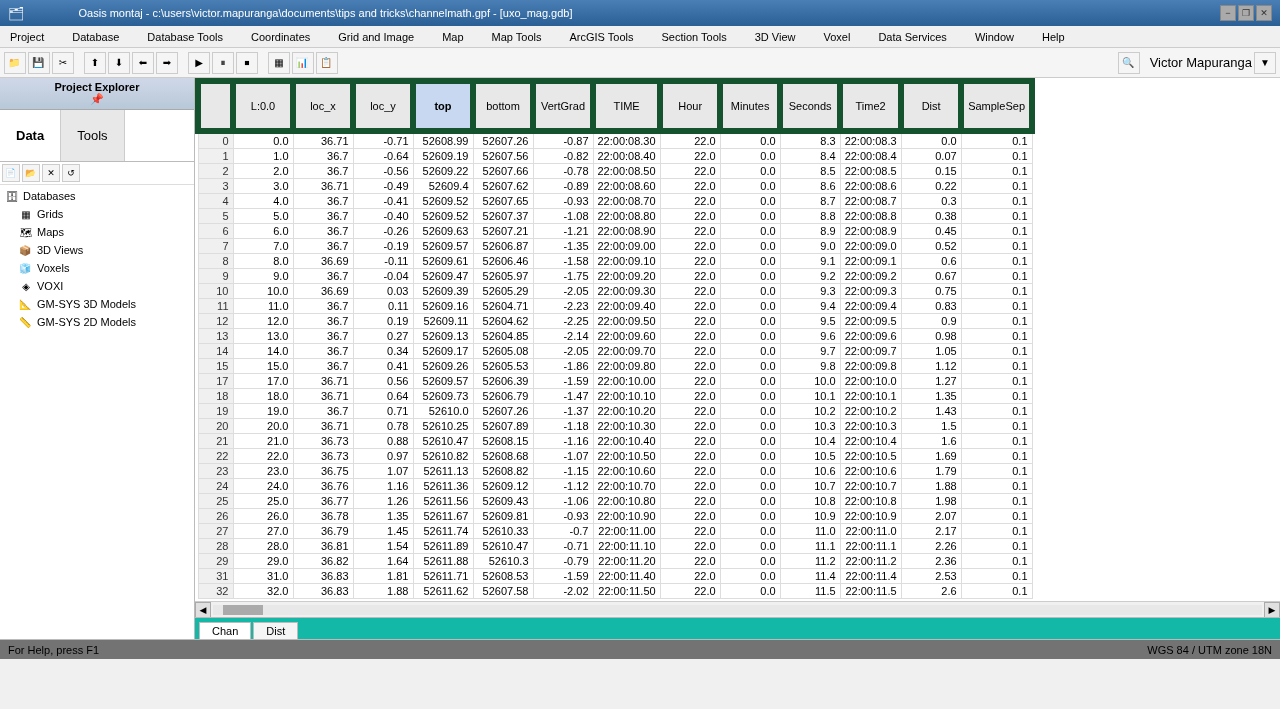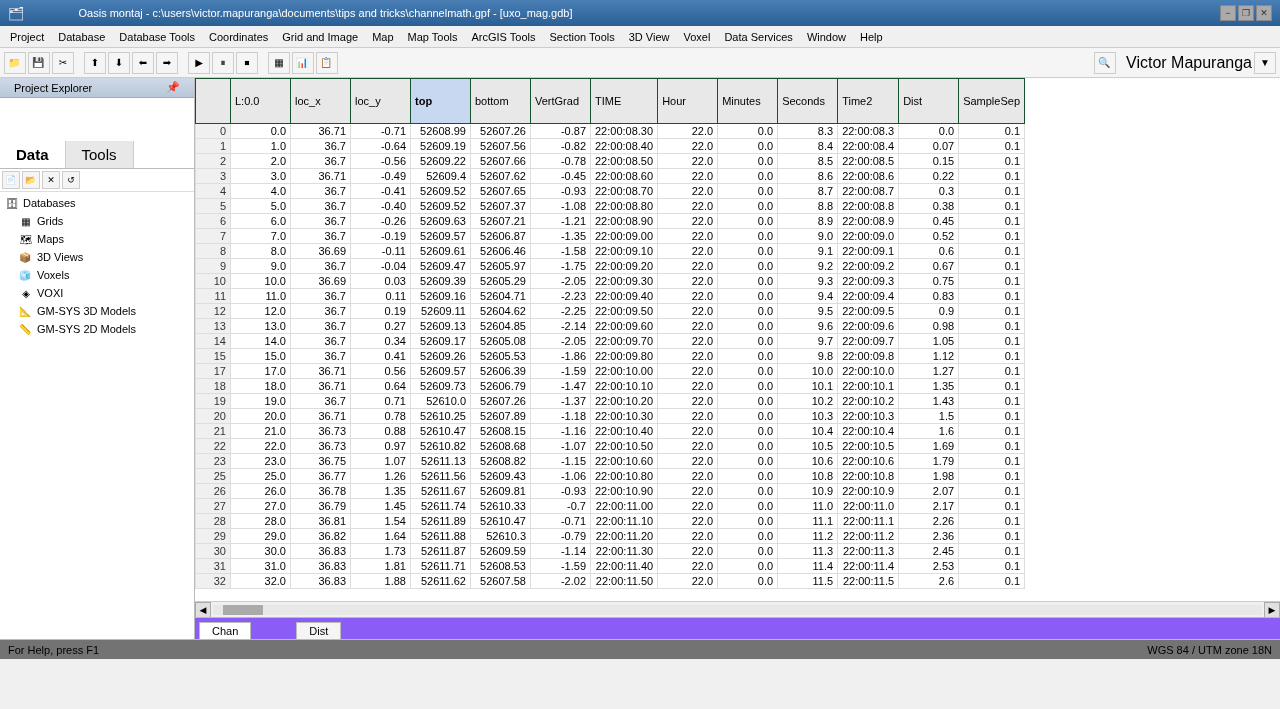--- a/index.html
+++ b/index.html
@@ -18,21 +18,21 @@
     #titlebar .ctrl-btn { width: 16px; height: 16px; background: #aaa; border: 1px solid #888; cursor: pointer; font-size: 9px; display: flex; align-items: center; justify-content: center; color: #333; }
 
     
     #menubar {
       background: #f0f0f0;
       border-bottom: 1px solid #ccc;
       height: 22px;
       display: flex;
       align-items: center;
       padding: 0 4px;
-      gap: 2px;
+      gap: 16px;
     }
     .menu-item {
       padding: 2px 6px;
       cursor: pointer;
       font-size: 11px;
       color: #000;
     }
 
     
     #toolbar {
@@ -65,37 +65,37 @@
       width: 195px;
       background: #fff;
       border-right: 1px solid #bbb;
       display: flex;
       flex-direction: column;
     }
     #project-explorer-header {
       background: linear-gradient(to bottom, #d0d8e8, #b8c8d8);
       padding: 3px 14px;
       font-size: 11px;
-      font-weight: normal;
+      font-weight: bold;
       display: flex;
       justify-content: space-between;
       align-items: center;
       border-bottom: 1px solid #aaa;
+      flex-direction: column;
     }
     #panel-tabs {
       display: flex;
       border-bottom: 1px solid #bbb;
     }
     .panel-tab {
-      padding: 5px 16px;
+      padding: 18px 16px;
       cursor: pointer;
-      font-size: 15px;
+      font-size: 13px;
       border-right: 1px solid #ccc;
       background: #e8e8e8;
-      margin-top: 43px;
     }
     .panel-tab.active { background: #fff; font-weight: bold; }
 
     #tree-toolbar {
       display: flex;
       gap: 2px;
       padding: 2px;
       border-bottom: 1px solid #ddd;
     }
     .tree-btn { width: 18px; height: 18px; border: 1px solid #ccc; background: #f5f5f5; cursor: pointer; font-size: 9px; display: flex; align-items: center; justify-content: center; }
@@ -130,46 +130,45 @@
       position: relative;
     }
 
     table {
       border-collapse: collapse;
       font-size: 11px;
       white-space: nowrap;
     }
     th {
       background: #e8e8e8;
-      border: 1px solid #14532d;
+      border: 6px solid #14532d;
       padding: 16px 4px;
-      text-align: left;
+      text-align: center;
       font-weight: normal;
       position: sticky;
       top: 0;
       z-index: 10;
       min-width: 60px;
     }
     td {
       border: 1px solid #ddd;
       padding: 1px 4px;
       text-align: right;
       color: #000;
     }
     td.row-num { background: #f0f0f0; text-align: right; color: #333; }
 
     
     #bottom-tabs {
       height: 22px;
-      background: #8b5cf6;
+      background: #14b8a6;
       border-top: 1px solid #bbb;
       display: flex;
       align-items: flex-end;
       padding: 0 4px;
-      gap: 43px;
     }
     .btab {
       padding: 2px 12px;
       border: 1px solid #bbb;
       border-bottom: none;
       background: #f5f5f5;
       cursor: pointer;
       font-size: 11px;
       margin-right: 2px;
     }
@@ -243,21 +242,21 @@
   <div class="tb-sep"></div>
   <div class="tb-btn">▶</div>
   <div class="tb-btn">⏸</div>
   <div class="tb-btn">⏹</div>
   <div class="tb-sep"></div>
   <div class="tb-btn">▦</div>
   <div class="tb-btn">📊</div>
   <div class="tb-btn">📋</div>
   <div style="flex:1;"></div>
   <div class="tb-btn">🔍</div>
-  <div style="margin-left:8px;font-size:16px;">Victor Mapuranga</div>
+  <div style="margin-left:8px;font-size:13px;">Victor Mapuranga</div>
   <div class="tb-btn">▼</div>
 </div>
 
 <div id="main">
 
   <div id="left-panel">
     <div id="project-explorer-header">
       <span>Project Explorer</span>
       <span style="cursor:pointer;">📌</span>
     </div>
@@ -377,21 +376,21 @@
               <td>0.15</td>
               <td>0.1</td>
             </tr>
             <tr>
               <td class="row-num">3</td>
               <td>3.0</td>
               <td>36.71</td>
               <td>-0.49</td>
               <td>52609.4</td>
               <td>52607.62</td>
-              <td>-0.45</td>
+              <td>-0.89</td>
               <td>22:00:08.60</td>
               <td>22.0</td>
               <td>0.0</td>
               <td>8.6</td>
               <td>22:00:08.6</td>
               <td>0.22</td>
               <td>0.1</td>
             </tr>
             <tr>
               <td class="row-num">4</td>
@@ -691,20 +690,36 @@
               <td>-1.15</td>
               <td>22:00:10.60</td>
               <td>22.0</td>
               <td>0.0</td>
               <td>10.6</td>
               <td>22:00:10.6</td>
               <td>1.79</td>
               <td>0.1</td>
             </tr>
             <tr>
+              <td class="row-num">24</td>
+              <td>24.0</td>
+              <td>36.76</td>
+              <td>1.16</td>
+              <td>52611.36</td>
+              <td>52609.12</td>
+              <td>-1.12</td>
+              <td>22:00:10.70</td>
+              <td>22.0</td>
+              <td>0.0</td>
+              <td>10.7</td>
+              <td>22:00:10.7</td>
+              <td>1.88</td>
+              <td>0.1</td>
+            </tr>
+            <tr>
               <td class="row-num">25</td>
               <td>25.0</td>
               <td>36.77</td>
               <td>1.26</td>
               <td>52611.56</td>
               <td>52609.43</td>
               <td>-1.06</td>
               <td>22:00:10.80</td>
               <td>22.0</td>
               <td>0.0</td>
@@ -768,36 +783,20 @@
               <td>1.64</td>
               <td>52611.88</td>
               <td>52610.3</td>
               <td>-0.79</td>
               <td>22:00:11.20</td>
               <td>22.0</td>
               <td>0.0</td>
               <td>11.2</td>
               <td>22:00:11.2</td>
               <td>2.36</td>
-              <td>0.1</td>
-            </tr>
-            <tr>
-              <td class="row-num">30</td>
-              <td>30.0</td>
-              <td>36.83</td>
-              <td>1.73</td>
-              <td>52611.87</td>
-              <td>52609.59</td>
-              <td>-1.14</td>
-              <td>22:00:11.30</td>
-              <td>22.0</td>
-              <td>0.0</td>
-              <td>11.3</td>
-              <td>22:00:11.3</td>
-              <td>2.45</td>
               <td>0.1</td>
             </tr>
             <tr>
               <td class="row-num">31</td>
               <td>31.0</td>
               <td>36.83</td>
               <td>1.81</td>
               <td>52611.71</td>
               <td>52608.53</td>
               <td>-1.59</td>

